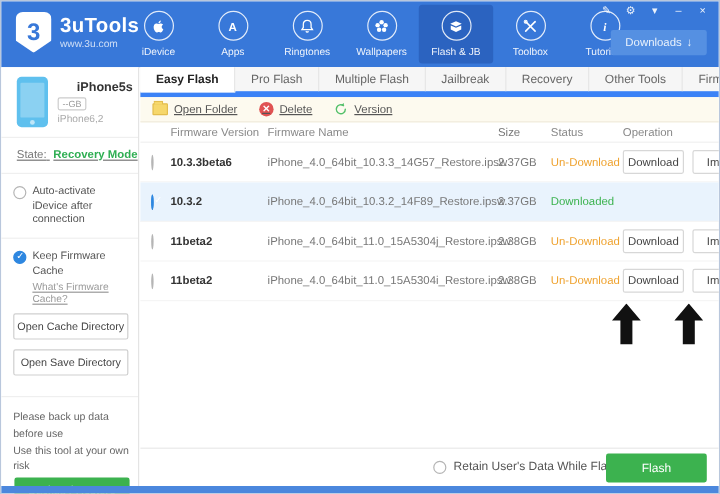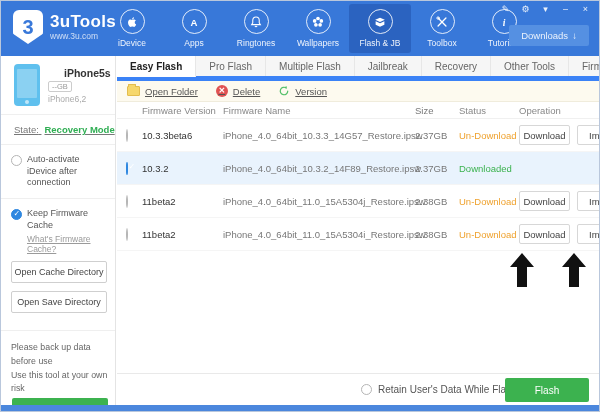--- a/index.html
+++ b/index.html
@@ -83,21 +83,21 @@
   .tool { display:flex; align-items:center; gap:5px; font-size:9.5px; color:#555; cursor:pointer;text-decoration:underline; }
   .folder-ic { width:13px; height:10px; background:#f6d76b; border:1px solid #e3bd4e; border-radius:1px; position:relative; }
   .folder-ic:before { content:""; position:absolute; left:0; top:-3px; width:6px; height:2px; background:#f6d76b; border:1px solid #e3bd4e; border-bottom:none; border-radius:1px 1px 0 0; }
   .delete-ic { width:12px; height:12px; background:#e05252; border-radius:50%; color:#fff; font-size:8px; line-height:12px; text-align:center; font-weight:bold; }
   .refresh-ic { width:12px; height:12px; }
   
   #col-header { display:flex; align-items:center; height:17px; font-size:9.5px; color:#888; border-bottom:1px solid #f0f0f0; }
   .trow { display:flex; align-items:center; height:33px; font-size:9.5px; border-bottom:1px solid #f5f5f5; }
   .trow.selected { background:#e9f3fd; }
   .c-radio { width:25px; padding-left:9px; flex:none; }
-  .c-version { width:81px; flex:none; font-weight:normal; color:#333; }
+  .c-version { width:81px; flex:none; font-weight:bold; color:#333; }
   .c-name { width:192px; flex:none; color:#777; }
   .c-size { width:44px; flex:none; color:#777; }
   .c-status { width:60px; flex:none; }
   .c-op { flex:1; display:flex; gap:7px; }
   #col-header .c-version, #col-header .c-name { font-weight:normal; color:#888; }
   .status-undownload { color:#efa22e; }
   .status-downloaded { color:#3bb24e; }
   .op-btn {
     width:51px; height:20px; background:#fff; border:1px solid #d7d7d7; border-radius:2px;
     font-size:9.5px; color:#444; cursor:pointer; font-family:"Liberation Sans",sans-serif;

